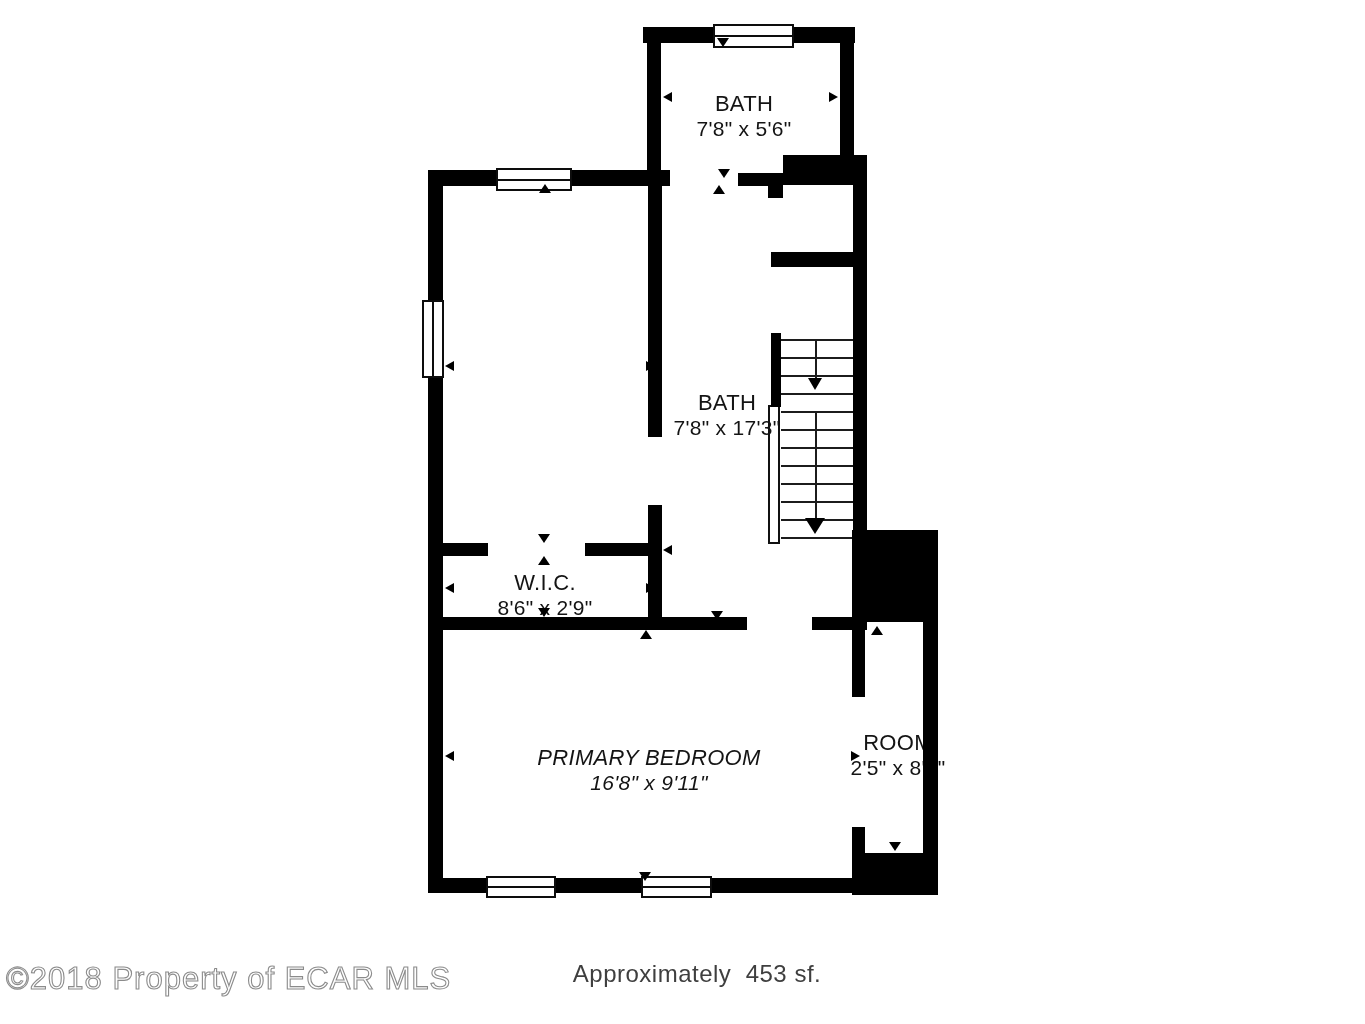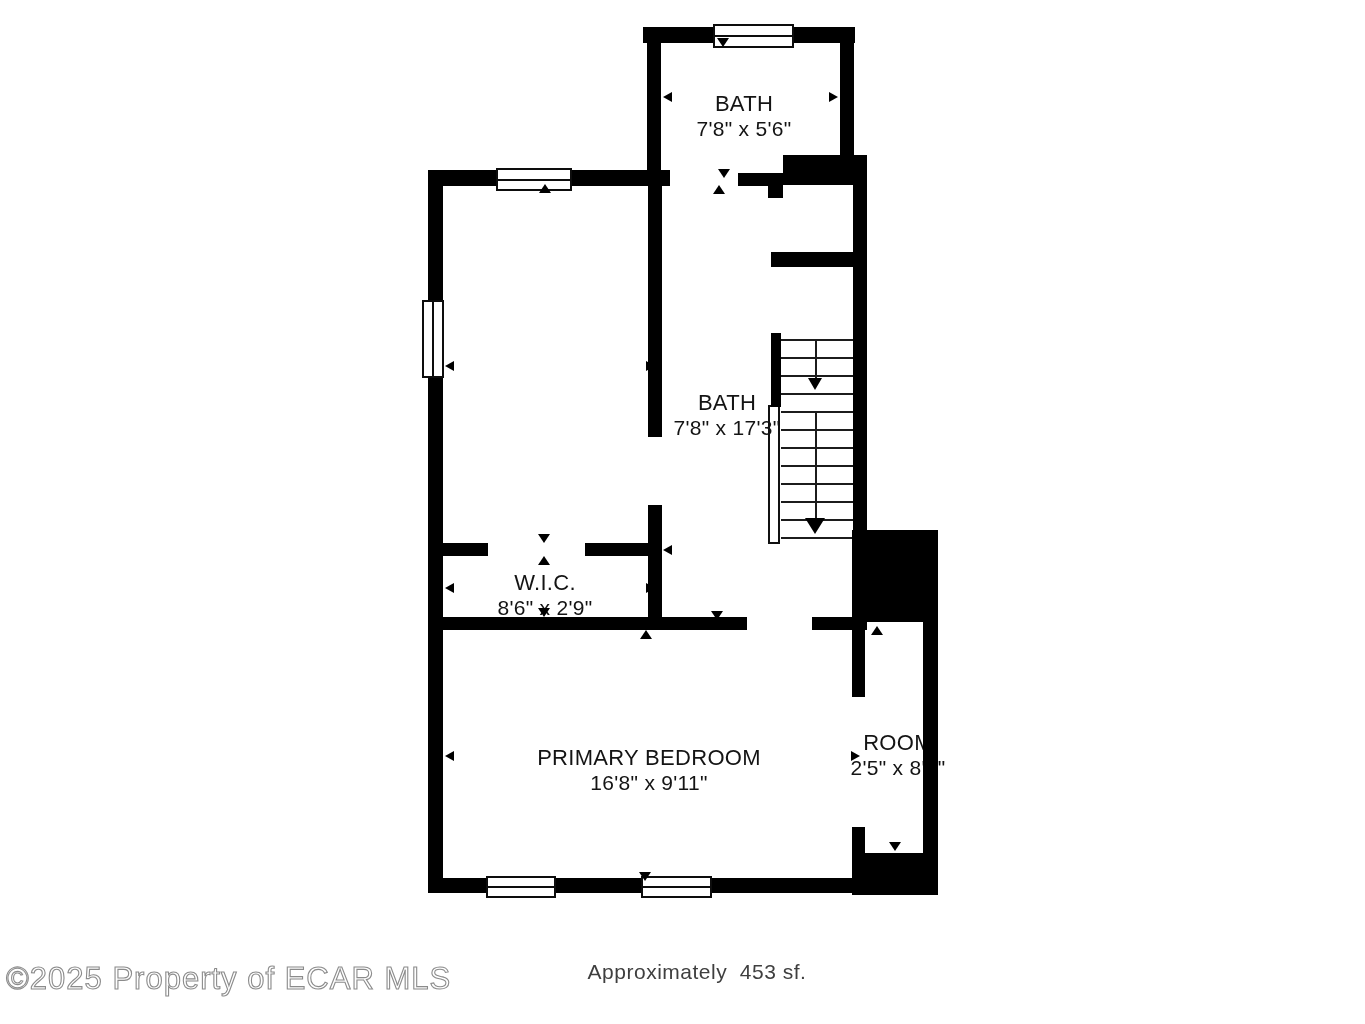--- a/index.html
+++ b/index.html
@@ -27,21 +27,21 @@
   .tri.r{border-top:5px solid transparent;border-bottom:5px solid transparent;border-left:9px solid #000;}
   .tri.stair-sm{border-left:7px solid transparent;border-right:7px solid transparent;border-top:12px solid #000;}
   .tri.stair-lg{border-left:10px solid transparent;border-right:10px solid transparent;border-top:16px solid #000;}
   .wm{
     position:absolute;z-index:1;font-size:31px;letter-spacing:1px;white-space:pre;
     color:#bfbfbf;-webkit-text-fill-color:#ffffff;-webkit-text-stroke:1.1px #9a9a9a;opacity:.95;
   }
   .wm.b{-webkit-text-stroke:1.1px #6f6f6f;opacity:.8;}
   .area-note{
     position:absolute;z-index:1;transform:translateX(-50%);
-    font-size:21px;color:#3f3f3f;letter-spacing:.5px;white-space:pre;
+    font-size:24px;color:#3f3f3f;letter-spacing:.5px;white-space:pre;
   }
 </style>
 </head>
 <body>
 
 <div id="canvas">
 
   <div class="wall" style="left:643px;top:27px;width:212px;height:16px;"></div>
   <div class="wall" style="left:647px;top:43px;width:14px;height:135px;"></div>
   <div class="wall" style="left:840px;top:43px;width:14px;height:112px;"></div>
@@ -117,25 +117,25 @@
     <div class="dims">7'8" x 5'6"</div>
   </div>
   <div class="room-label" style="left:727px;top:391px;">
     <div>BATH</div>
     <div class="dims">7'8" x 17'3"</div>
   </div>
   <div class="room-label" style="left:545px;top:571px;">
     <div>W.I.C.</div>
     <div class="dims">8'6" x 2'9"</div>
   </div>
-  <div class="room-label" style="left:649px;top:746px;">
+  <div class="room-label" style="left:649px;top:746px;font-style:italic;">
     <div>PRIMARY BEDROOM</div>
     <div class="dims">16'8" x 9'11"</div>
   </div>
   <div class="room-label" style="left:898px;top:731px;">
     <div>ROOM</div>
     <div class="dims">2'5" x 8'8"</div>
   </div>
 
-  <div class="wm b" style="left:6px;top:961px;">©2025 Property of ECAR MLS</div>
+  <div class="wm b" style="left:6px;top:961px;">©2018 Property of ECAR MLS</div>
   <div class="area-note" style="left:697px;top:960px;">Approximately  453 sf.</div>
 
 </div>
 
 </body></html>

